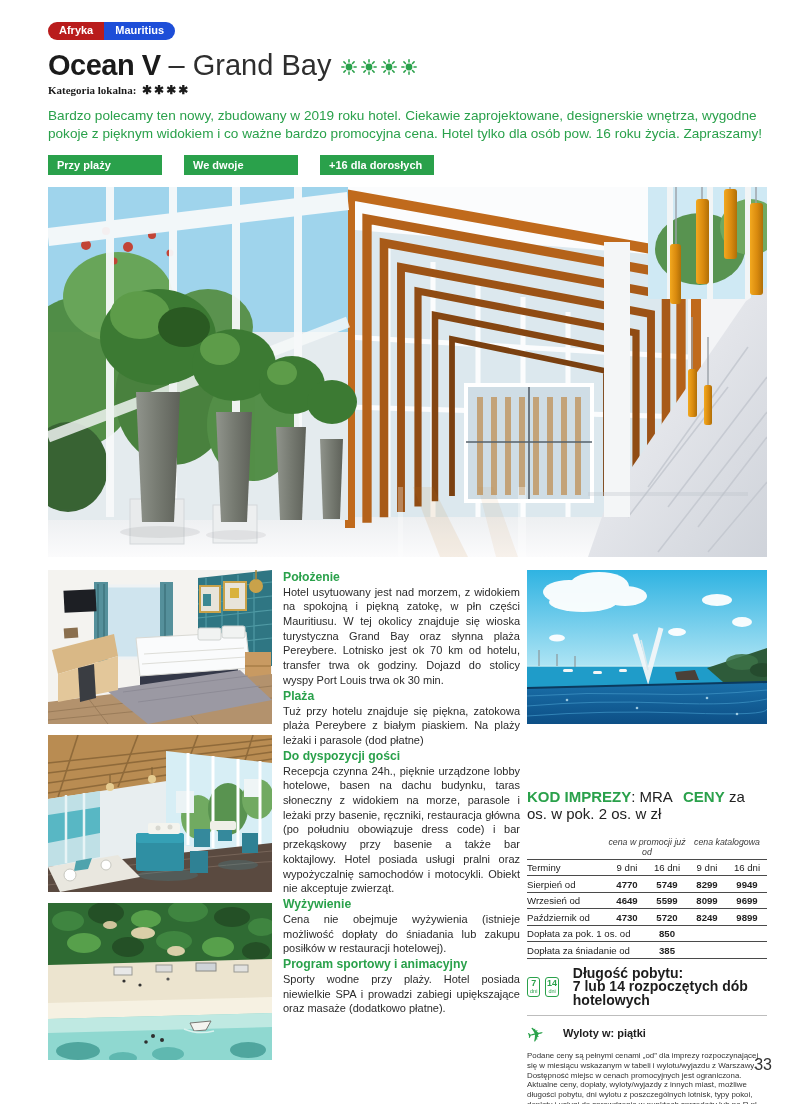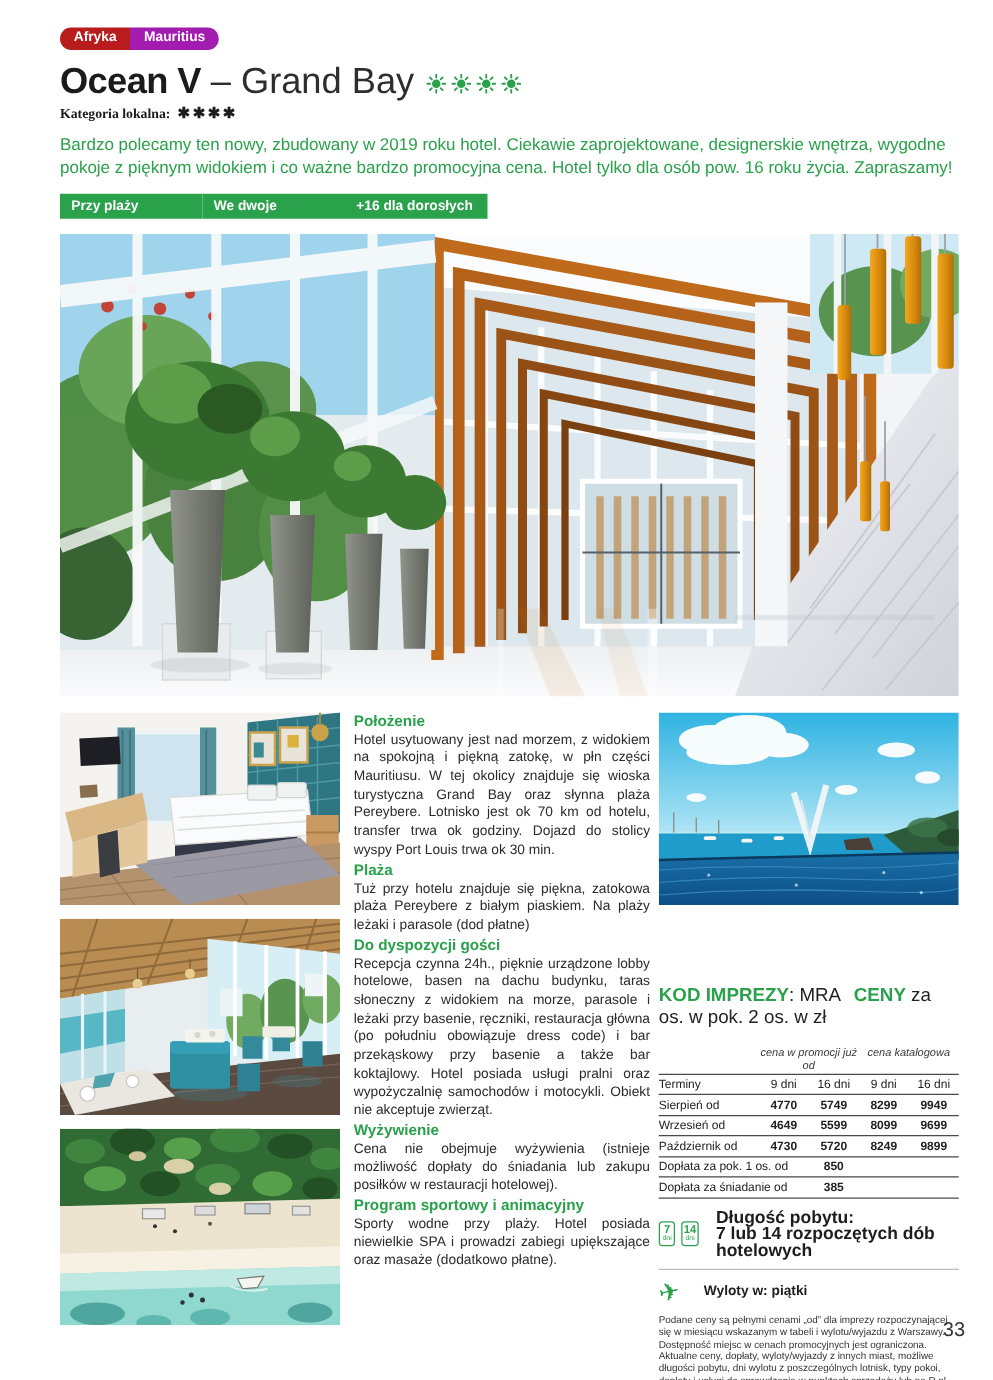--- a/index.html
+++ b/index.html
@@ -7,33 +7,33 @@
   body {
     width:794px; height:1104px; background:#ffffff; position:relative; overflow:hidden;
     font-family:"Liberation Sans", sans-serif; color:#222;
   }
   .page { position:absolute; left:48px; top:0; width:719px; }
 
   
   .tags { margin-top:22px; display:inline-flex; }
   .tag { font-size:11px; font-weight:bold; color:#fff; padding:3px 11px 4px; line-height:11px; }
   .tag-region { background:#b91c1c; border-radius:9px 0 0 9px; }
-  .tag-country { background:#a21caf; border-radius:0 9px 9px 0; }
+  .tag-country { background:#1d4ed8; border-radius:0 9px 9px 0; }
 
   .title { margin:9px 0 2px; font-size:29px; line-height:32px; display:flex; align-items:center; }
   .title .t-main { font-weight:bold; color:#1b1b1b; letter-spacing:-0.5px; }
   .title .t-sub  { font-weight:normal; color:#2e2e2e; margin-left:8px; }
   .suns { display:inline-flex; gap:4px; margin-left:10px; margin-top:4px; }
 
   .category { font-size:11px; font-weight:bold; color:#1b1b1b;font-family:Liberation Serif, serif; }
   .category .cat-stars { font-size:12px; letter-spacing:2px; margin-left:3px; }
 
   .description { margin:9px 0 0; font-size:13.6px; line-height:17.8px; color:#2aa14b; }
 
-  .features { margin-top:12px; display:flex; gap:0; }
+  .features { margin-top:12px; display:flex; gap:22px; }
   .feature-btn {
     width:114px; height:20px; background:#2aa14b; color:#fff; border:none;
     font-family:inherit; font-size:11px; font-weight:bold; text-align:left; padding:0 0 0 9px;
     display:flex; align-items:center; cursor:pointer;
   }
 
   
   figure { margin:0; padding:0; line-height:0; }
   .hero { margin-top:12px; width:719px; height:370px; }
   .hero svg, .ph svg { display:block; }

